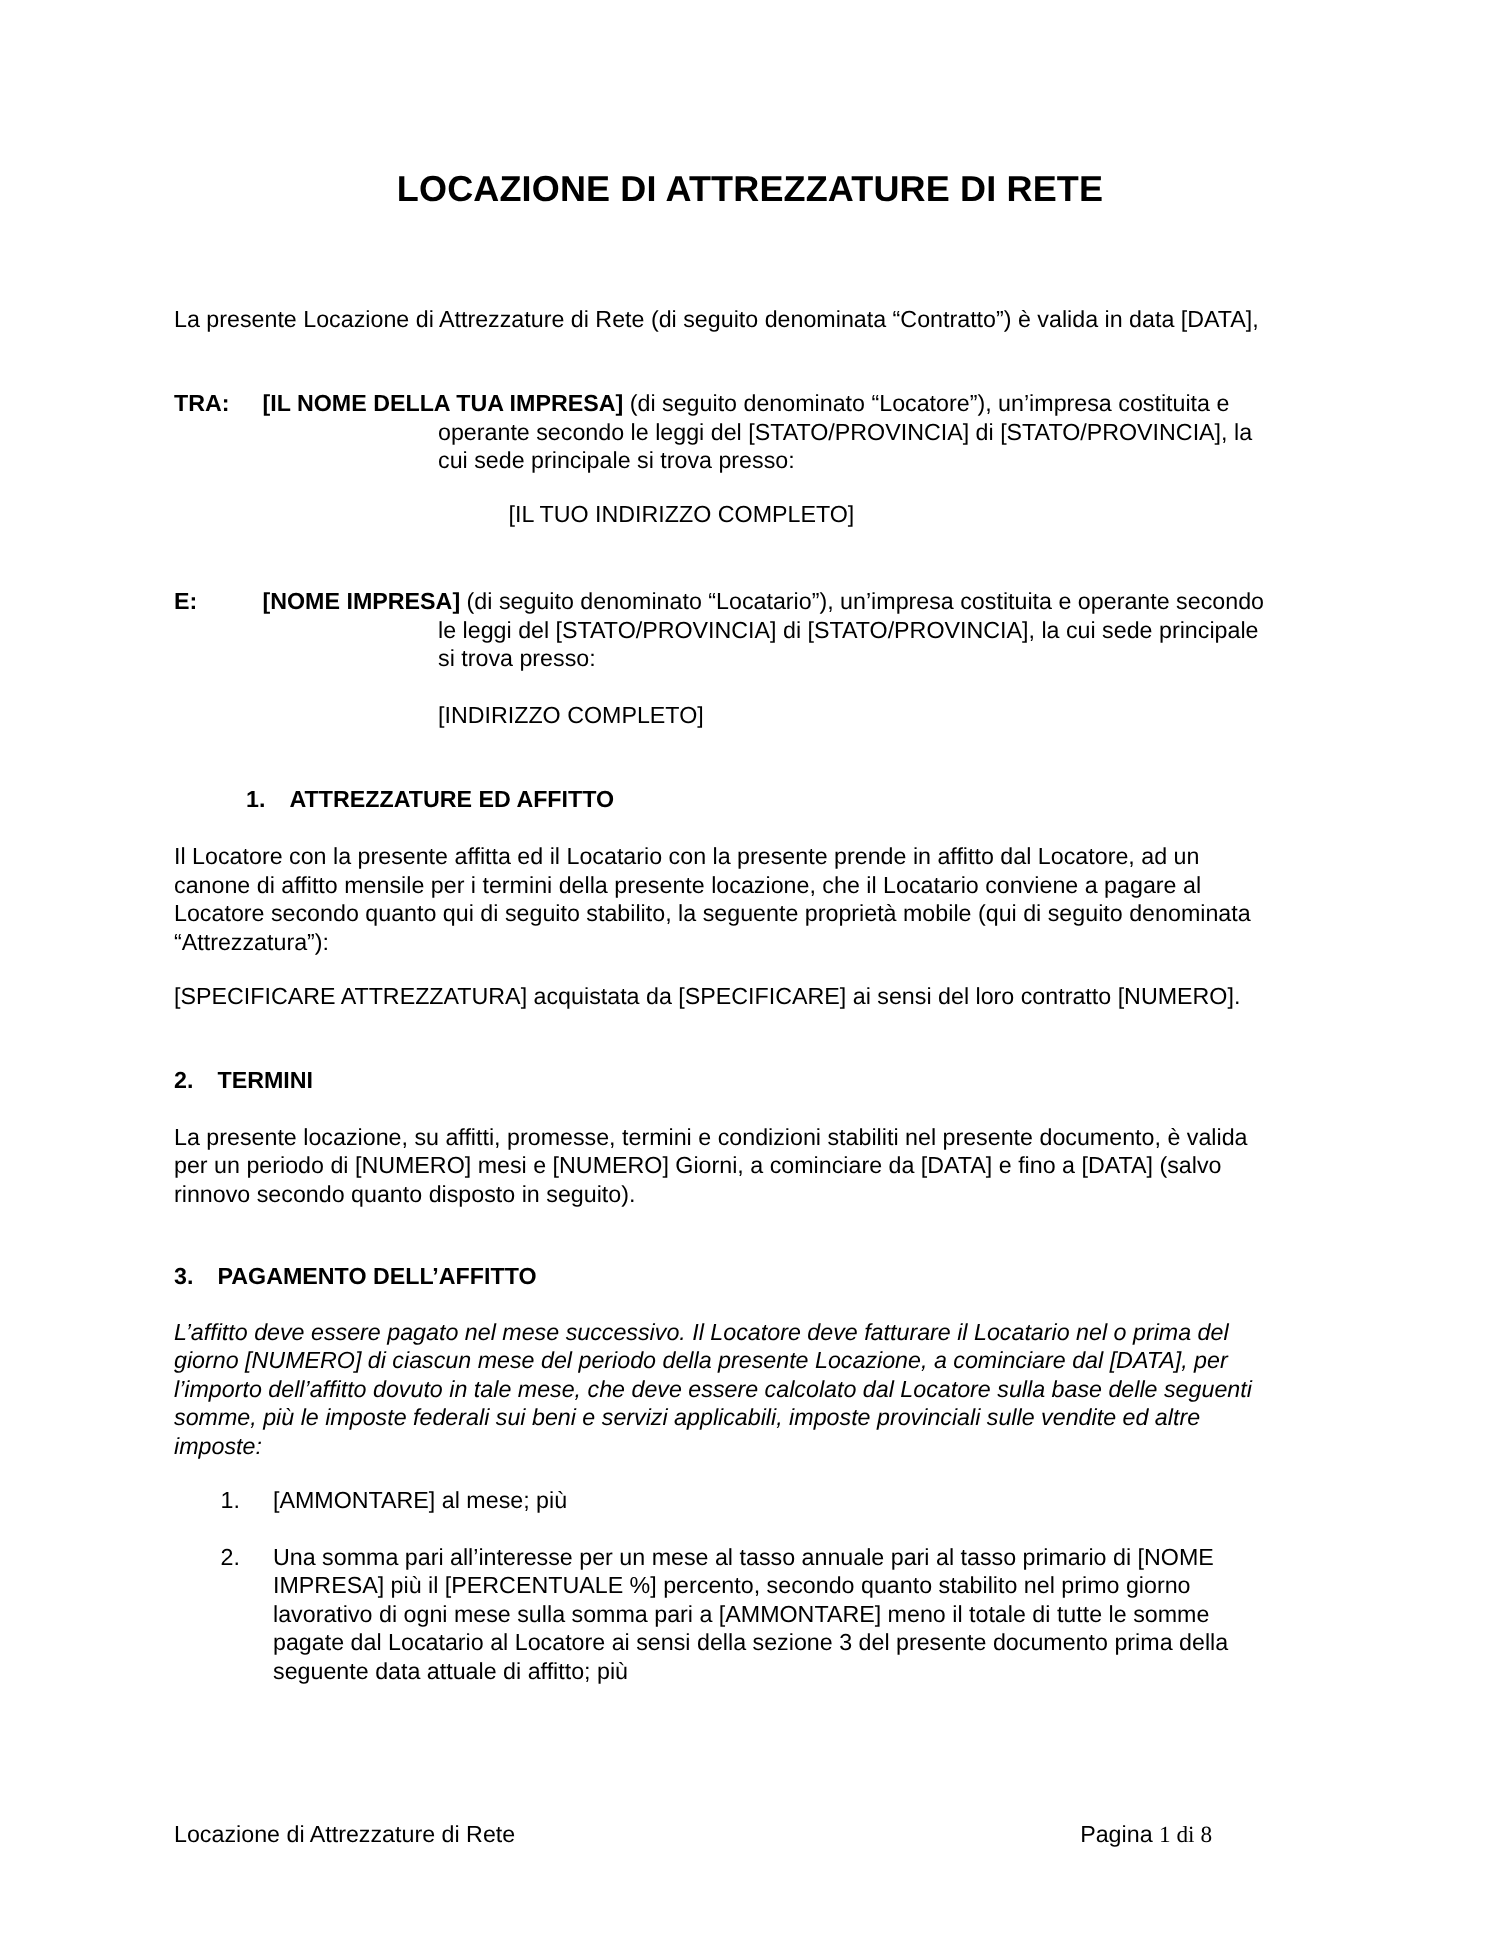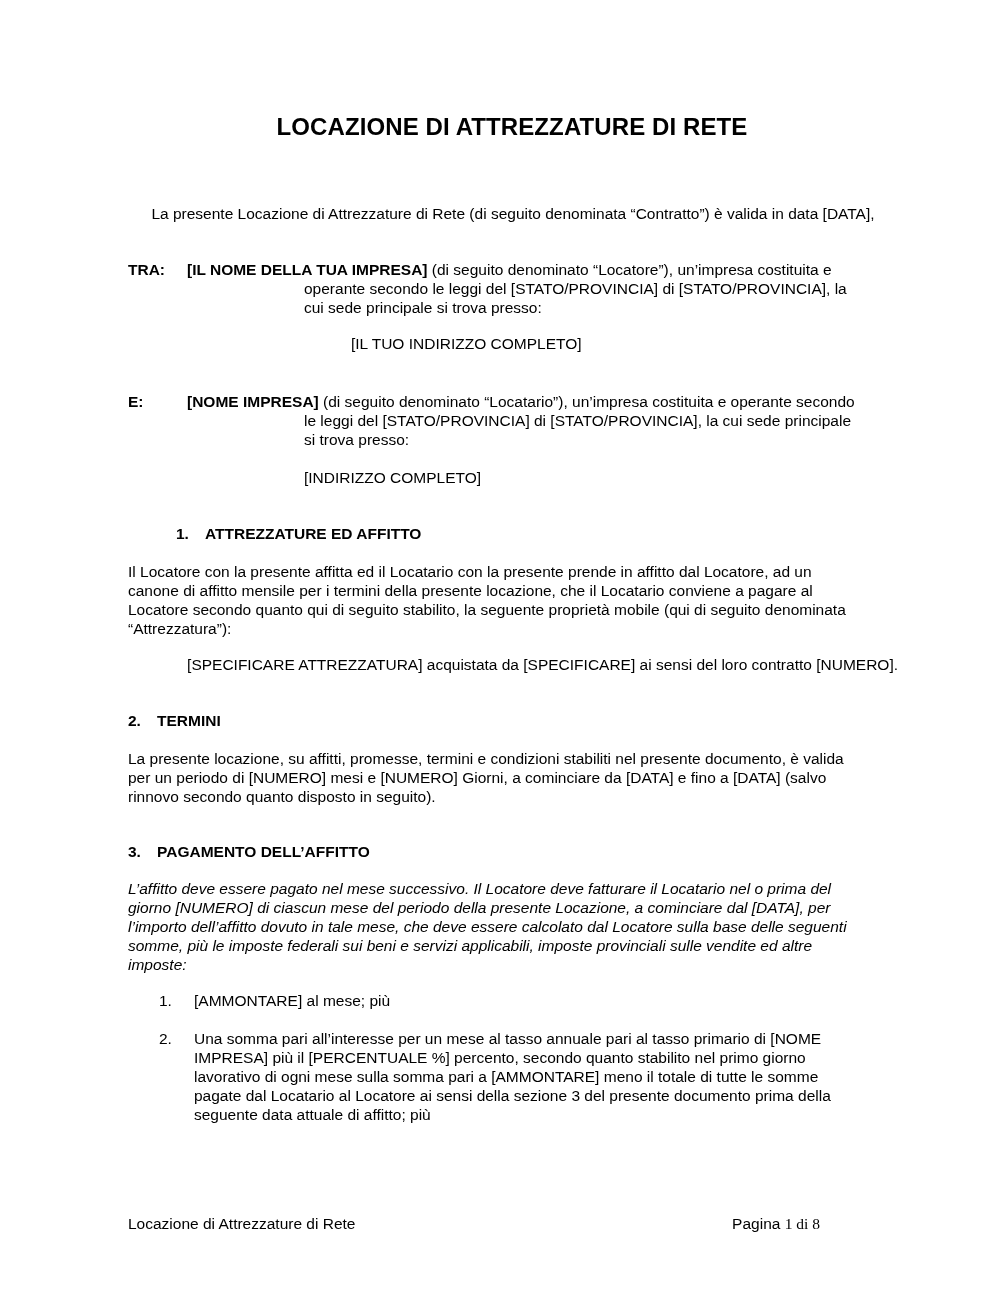--- a/index.html
+++ b/index.html
@@ -1,18 +1,18 @@
 <!DOCTYPE html>
 <html><head>
 <meta charset="utf-8">
 <style>
   html, body { margin: 0; padding: 0; background: #ffffff; }
   body { width: 1000px; height: 1290px; position: relative; overflow: hidden;
          font-family: "Liberation Sans", sans-serif; color: #000; font-size: 15.5px; }
-  .page { position: absolute; left: 12px; top: 0; width: 887px; height: 1290px; padding-left: 40px; }
+  .page { position: absolute; left: 0; top: 0; width: 887px; height: 1290px; padding-left: 40px; }
   .abs { position: absolute; }
   .title { left: 0; width: 1000px; top: 113px; text-align: center; font-weight: bold;
            font-size: 24px; letter-spacing: 0.1px; }
   .p { left: 116px; width: 770px; line-height: 19px; }
   .b { font-weight: bold; }
   .party-label { left: 116px; font-weight: bold; line-height: 19px; }
   .party-first { left: 175px; width: 712px; line-height: 19px; white-space: nowrap; }
   .party-cont { left: 292px; width: 600px; line-height: 19px; }
   .heading { left: 116px; font-weight: bold; line-height: 19px; }
   .heading .num { display: inline-block; width: 29px; }
@@ -22,21 +22,21 @@
   .footer-right { right: 119px; top: 1214px; line-height: 19px; }
   .footer-right .serif { font-family: "Liberation Serif", serif; }
 </style>
 </head>
 <body>
 
 <div class="page">
 
   <div class="abs title">LOCAZIONE DI ATTREZZATURE DI RETE</div>
 
-  <div class="abs p" style="top:204px;text-align:center;">La presente Locazione di Attrezzature di Rete (di seguito denominata “Contratto”) è valida in data [DATA],</div>
+  <div class="abs p" style="top:204px;">La presente Locazione di Attrezzature di Rete (di seguito denominata “Contratto”) è valida in data [DATA],</div>
 
   <div class="abs party-label" style="top:260px;">TRA:</div>
   <div class="abs party-first" style="top:260px;">
     <span class="b">[IL NOME DELLA TUA IMPRESA]</span><span> (di seguito denominato “Locatore”), un’impresa costituita e</span>
   </div>
   <div class="abs party-cont" style="top:279px;">operante secondo le leggi del [STATO/PROVINCIA] di [STATO/PROVINCIA], la</div>
   <div class="abs party-cont" style="top:298px;">cui sede principale si trova presso:</div>
   <div class="abs party-cont" style="top:334px;margin-left:47px;">[IL TUO INDIRIZZO COMPLETO]</div>
 
   <div class="abs party-label" style="top:392px;">E:</div>
@@ -49,21 +49,21 @@
 
   <div class="abs heading" style="top:524px;margin-left:48px;">
     <span class="num">1.</span><span>ATTREZZATURE ED AFFITTO</span>
   </div>
   <div class="abs p" style="top:562px;">
     <div>Il Locatore con la presente affitta ed il Locatario con la presente prende in affitto dal Locatore, ad un</div>
     <div>canone di affitto mensile per i termini della presente locazione, che il Locatario conviene a pagare al</div>
     <div>Locatore secondo quanto qui di seguito stabilito, la seguente proprietà mobile (qui di seguito denominata</div>
     <div>“Attrezzatura”):</div>
   </div>
-  <div class="abs p" style="top:655px;text-align:right;">[SPECIFICARE ATTREZZATURA] acquistata da [SPECIFICARE] ai sensi del loro contratto [NUMERO].</div>
+  <div class="abs p" style="top:655px;">[SPECIFICARE ATTREZZATURA] acquistata da [SPECIFICARE] ai sensi del loro contratto [NUMERO].</div>
 
   <div class="abs heading" style="top:711px;">
     <span class="num">2.</span><span>TERMINI</span>
   </div>
   <div class="abs p" style="top:749px;">
     <div>La presente locazione, su affitti, promesse, termini e condizioni stabiliti nel presente documento, è valida</div>
     <div>per un periodo di [NUMERO] mesi e [NUMERO] Giorni, a cominciare da [DATA] e fino a [DATA] (salvo</div>
     <div>rinnovo secondo quanto disposto in seguito).</div>
   </div>
 

